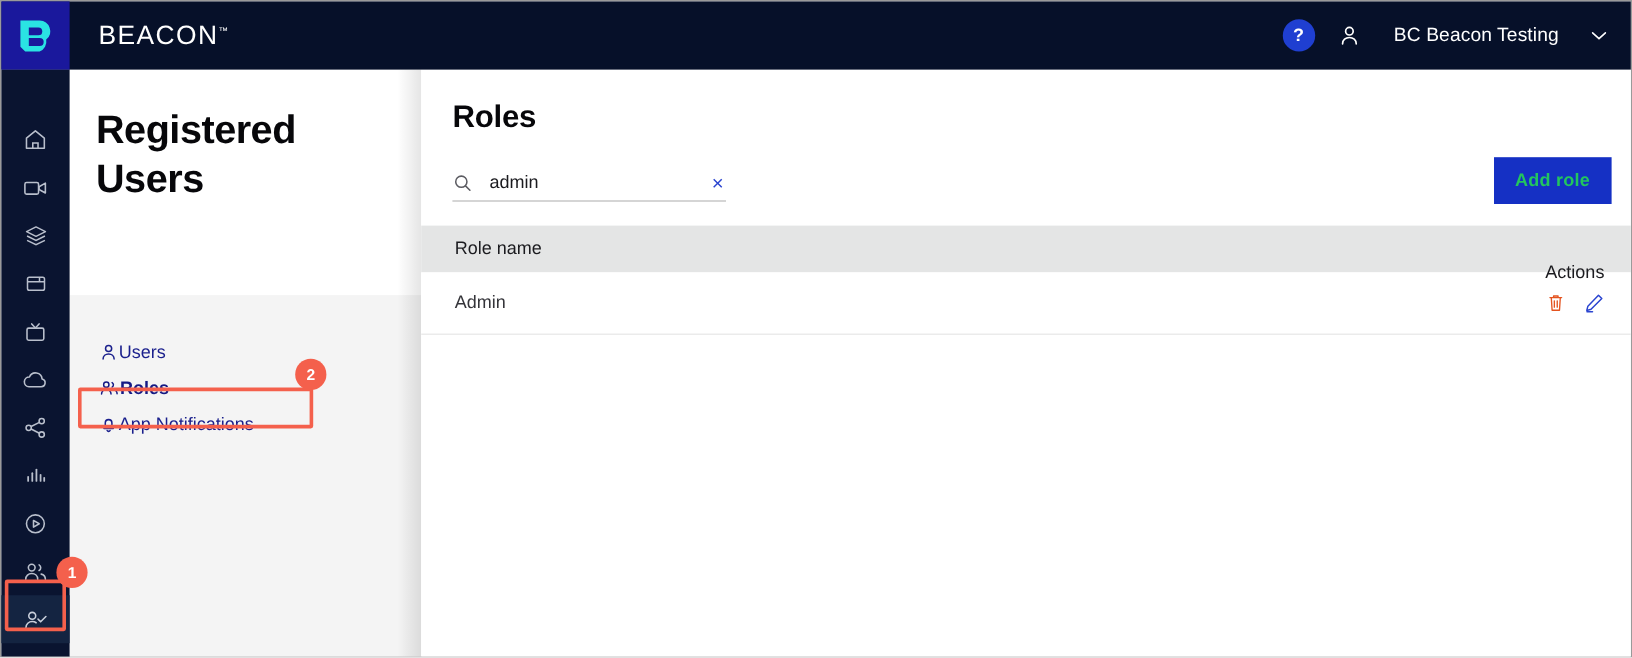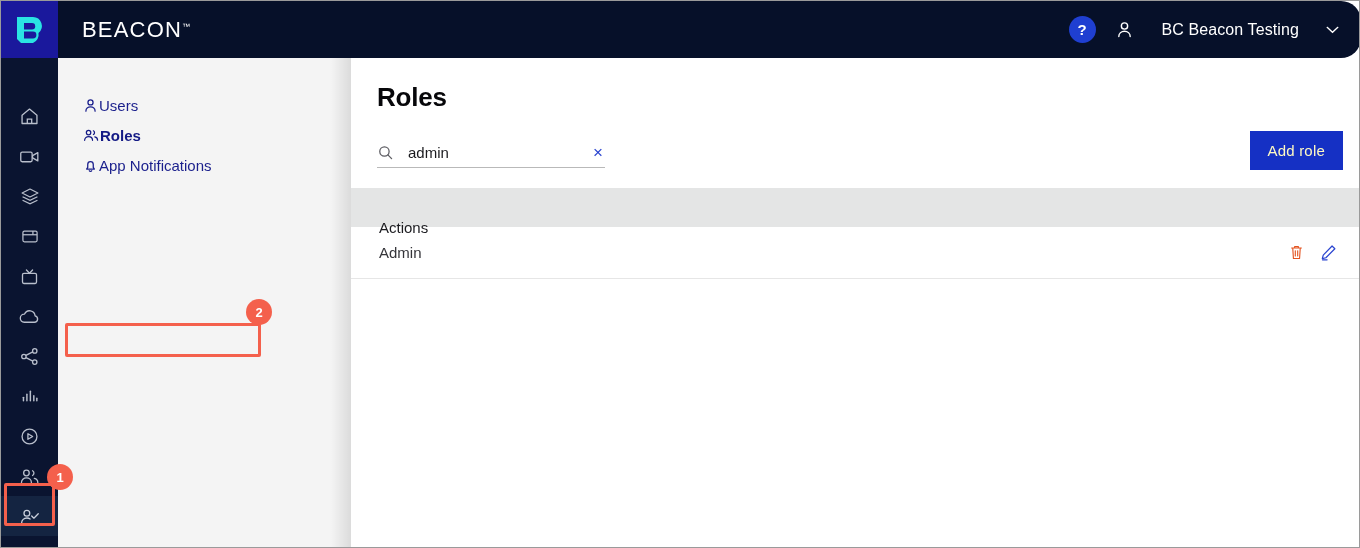--- a/index.html
+++ b/index.html
@@ -21,21 +21,20 @@
 
   
   .topbar {
     position: absolute;
     top: 0; left: 0;
     width: 1360px; height: 57px;
     background: #061029;
     display: flex;
     align-items: center;
     z-index: 40;
-    border-radius: 20px;
   }
   .logo-box {
     width: 57px; height: 57px;
     background: #1a189c;
     display: flex;
     align-items: center;
     justify-content: center;
     flex: 0 0 57px;
   }
   .logo-mark { width: 34px; height: 34px; display: block; }
@@ -232,24 +231,24 @@
     color: #2b45d0;
     font-size: 17px;
     line-height: 1;
     cursor: pointer;
     background: none;
     border: none;
     font-family: "Liberation Sans", sans-serif;
   }
   .add-btn {
     background: #1530c4;
-    color: #fef9c3;
+    color: #22c55e;
     border: none;
     font-size: 15px;
-    font-weight: normal;
+    font-weight: bold;
     padding: 11px 18px;
     cursor: pointer;
     font-family: "Liberation Sans", sans-serif;
     letter-spacing: .2px;
     margin-bottom: -2px;
   }
 
   .table { width: 100%; margin-top: 20px; }
   .thead {
     background: #e4e5e5;
@@ -400,20 +399,23 @@
         <path d="M4 19.4c0-3.4 2.7-5.7 6-5.7 1.4 0 2.7.4 3.7 1.1" stroke-linecap="round"></path>
         <path d="M15.5 11.4 L18 13.9 L23 8.9" stroke-linecap="round" stroke-linejoin="round"></path>
       </svg>
     </div>
   </div>
 
   <div class="rail-highlight"></div>
   <div class="badge badge-rail">1</div>
 
   <div class="leftpanel">
+    <div class="leftpanel-head">
+      <div class="page-heading">Registered Users</div>
+    </div>
 
     <div class="leftnav">
 
       <div class="leftnav-item">
         <svg width="17" height="17" viewBox="0 0 24 24" fill="none" stroke="#1a1f8c" stroke-width="1.8">
           <circle cx="12" cy="7.6" r="3.6"></circle>
           <path d="M5.5 20c0-3.6 2.9-6 6.5-6s6.5 2.4 6.5 6" stroke-linecap="round"></path>
         </svg>
         <span>Users</span>
       </div>
@@ -457,20 +459,21 @@
         </svg>
         <input class="search-input" type="text" value="admin" style="">
         <button class="search-clear">×</button>
       </div>
 
       <button class="add-btn">Add role</button>
     </div>
 
     <div class="table">
       <div class="thead">
+        <div class="th-name">Role name</div>
         <div class="th-actions">Actions</div>
       </div>
 
       <div class="trow">
         <div class="td-name">Admin</div>
         <div class="td-actions">
           <button class="icon-btn">
             <svg width="15" height="17" viewBox="0 0 20 22" fill="none" stroke="#e4531f" stroke-width="1.5">
               <path d="M3.5 5 H16.5" stroke-linecap="round"></path>
               <path d="M7.5 5 V3.2 h5 V5" stroke-linejoin="round"></path>

